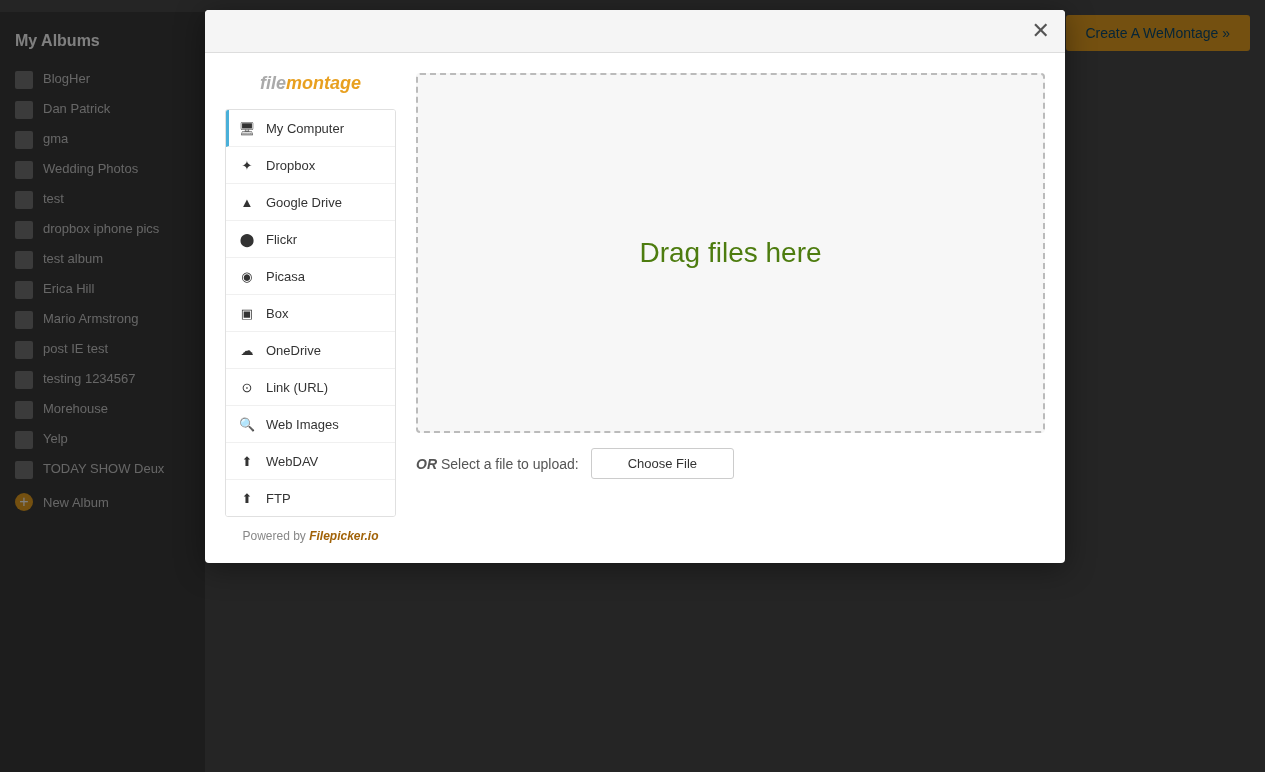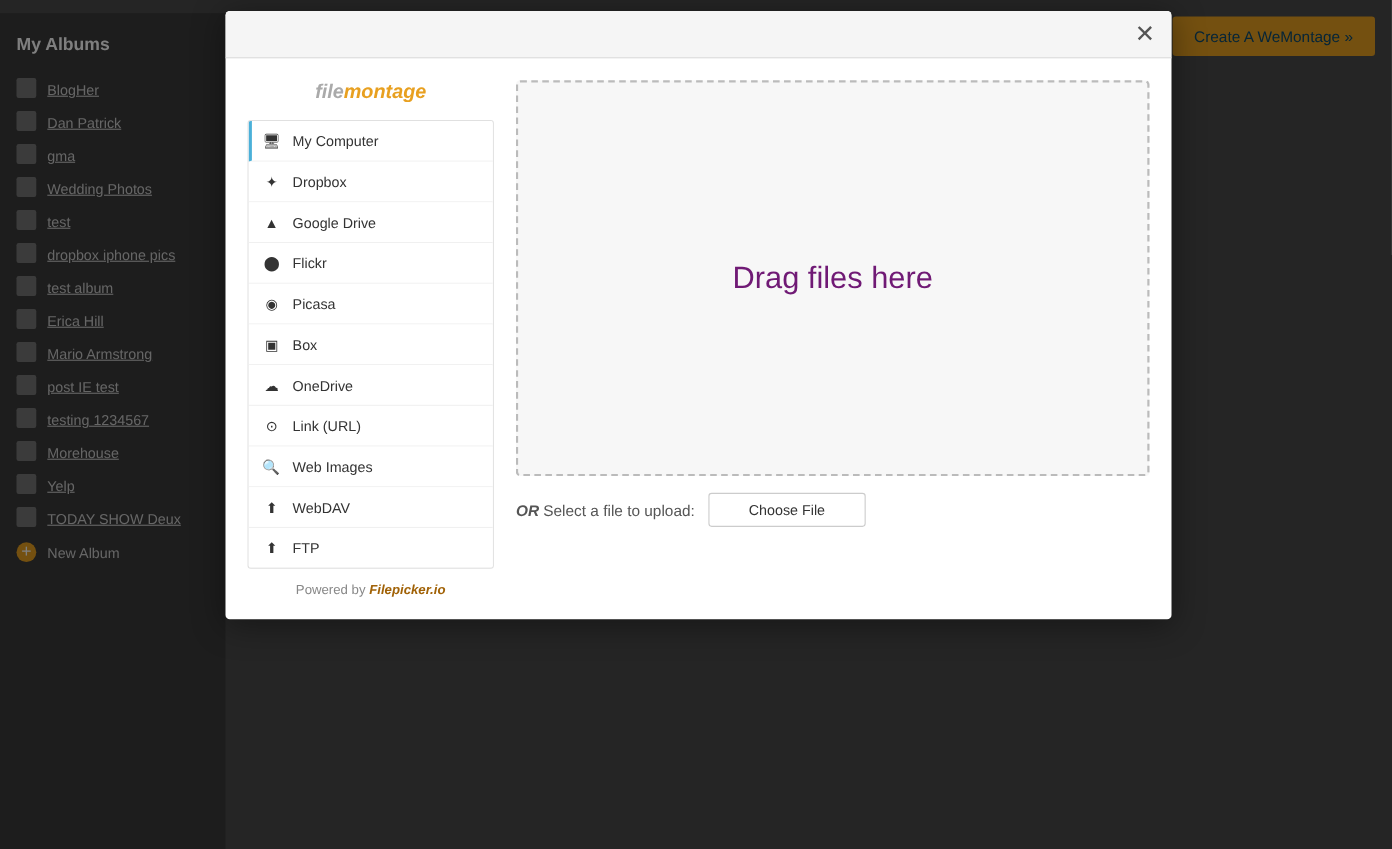--- a/index.html
+++ b/index.html
@@ -32,26 +32,25 @@
 
     .sidebar-title {
       color: #fff;
       font-size: 16px;
       font-weight: bold;
       padding: 10px 15px 15px;
     }
 
     .sidebar-item {
       display: flex;
-      align-items: flex-end;
+      align-items: flex-start;
       padding: 6px 15px;
       cursor: pointer;
       color: #ccc;
       font-size: 13px;
-      text-decoration: underline;
     }
 
     .sidebar-icon {
       width: 18px;
       height: 18px;
       background: #777;
       border-radius: 2px;
       margin-right: 10px;
       flex-shrink: 0;
     }
@@ -133,21 +132,21 @@
     }
 
     .modal-body {
       display: flex;
       padding: 20px;
       gap: 20px;
     }
 
     
     .left-panel {
-      width: 224px;
+      width: 171px;
       flex-shrink: 0;
     }
 
     .logo-area {
       text-align: center;
       margin-bottom: 15px;
     }
 
     .logo-text {
       font-size: 18px;
@@ -214,21 +213,21 @@
       border-radius: 4px;
       height: 360px;
       display: flex;
       align-items: center;
       justify-content: center;
       margin-bottom: 15px;
     }
 
     .drop-zone-text {
       font-size: 28px;
-      color: #701a75;
+      color: #4d7c0f;
       font-weight: 300;
     }
 
     .upload-row {
       display: flex;
       align-items: center;
       gap: 12px;
     }
 
     .upload-label {

